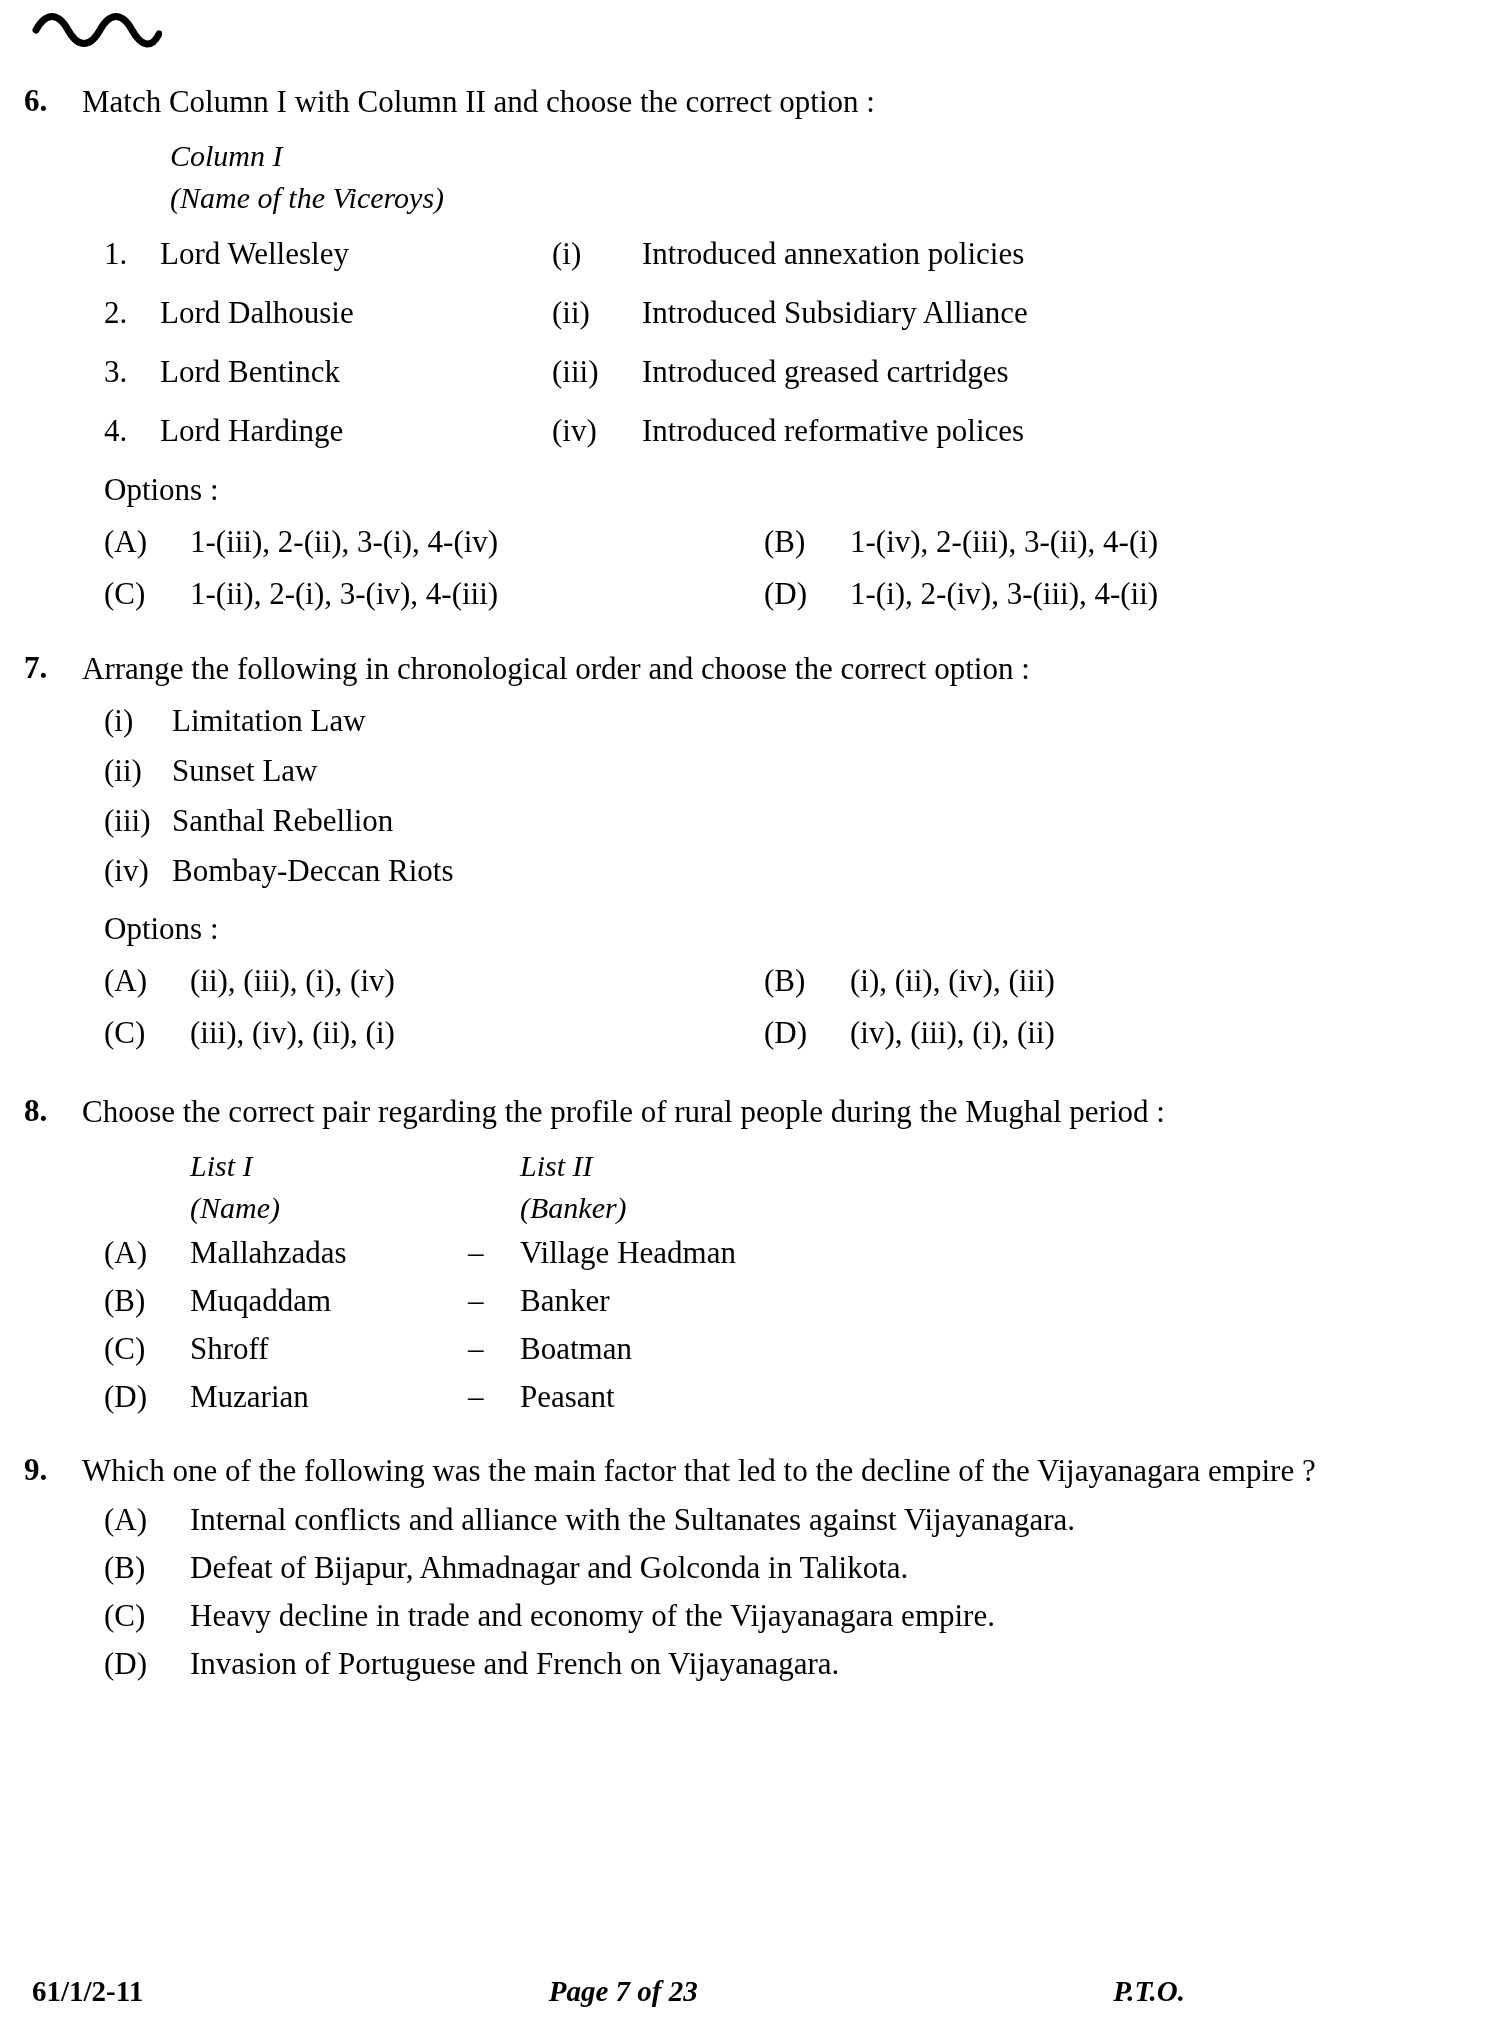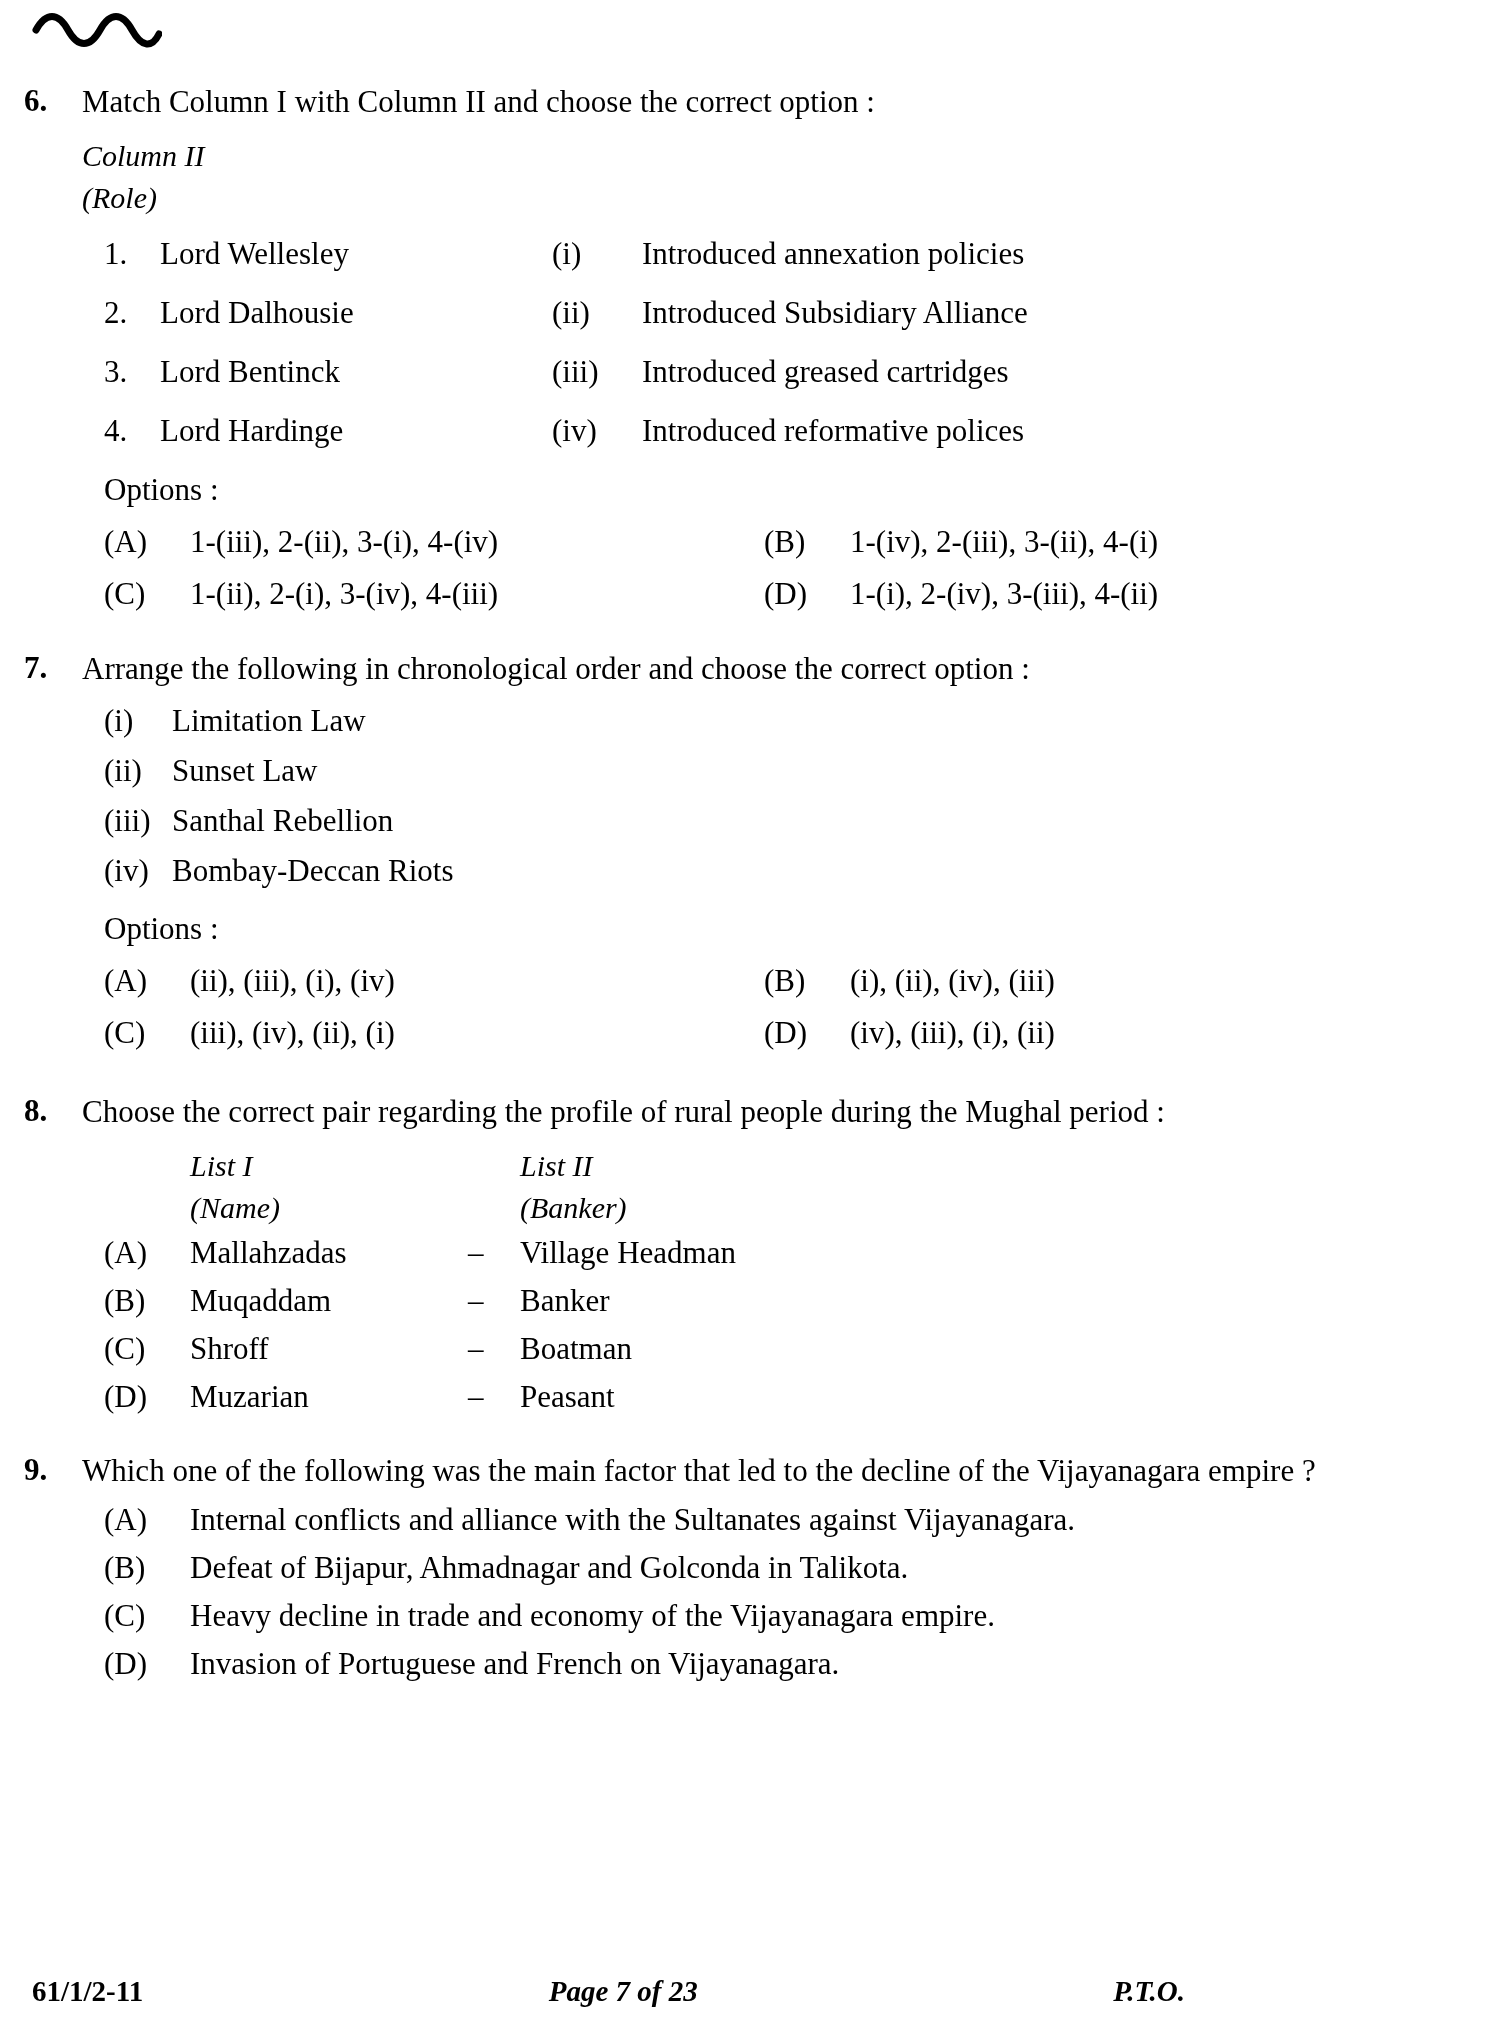--- a/index.html
+++ b/index.html
@@ -232,23 +232,23 @@
 
   <div class="content">
 
     <div class="question">
       <div class="q-num">6.</div>
       <div class="q-body">
 
         <div class="q-stem nojustify">Match Column I with Column II and choose the correct option :</div>
 
         <div class="match-head">
-          <div class="col-right">
-            <div>Column II</div>
-            <div>(Role)</div>
+          <div class="col-left">
+            <div>Column I</div>
+            <div>(Name of the Viceroys)</div>
           </div>
         </div>
 
         <div class="match-rows">
           <div class="match-row">
             <div class="mk-left">1.</div>
             <div class="mv-left">Lord Wellesley</div>
             <div class="mk-right">(i)</div>
             <div class="mv-right">Introduced annexation policies</div>
           </div>

